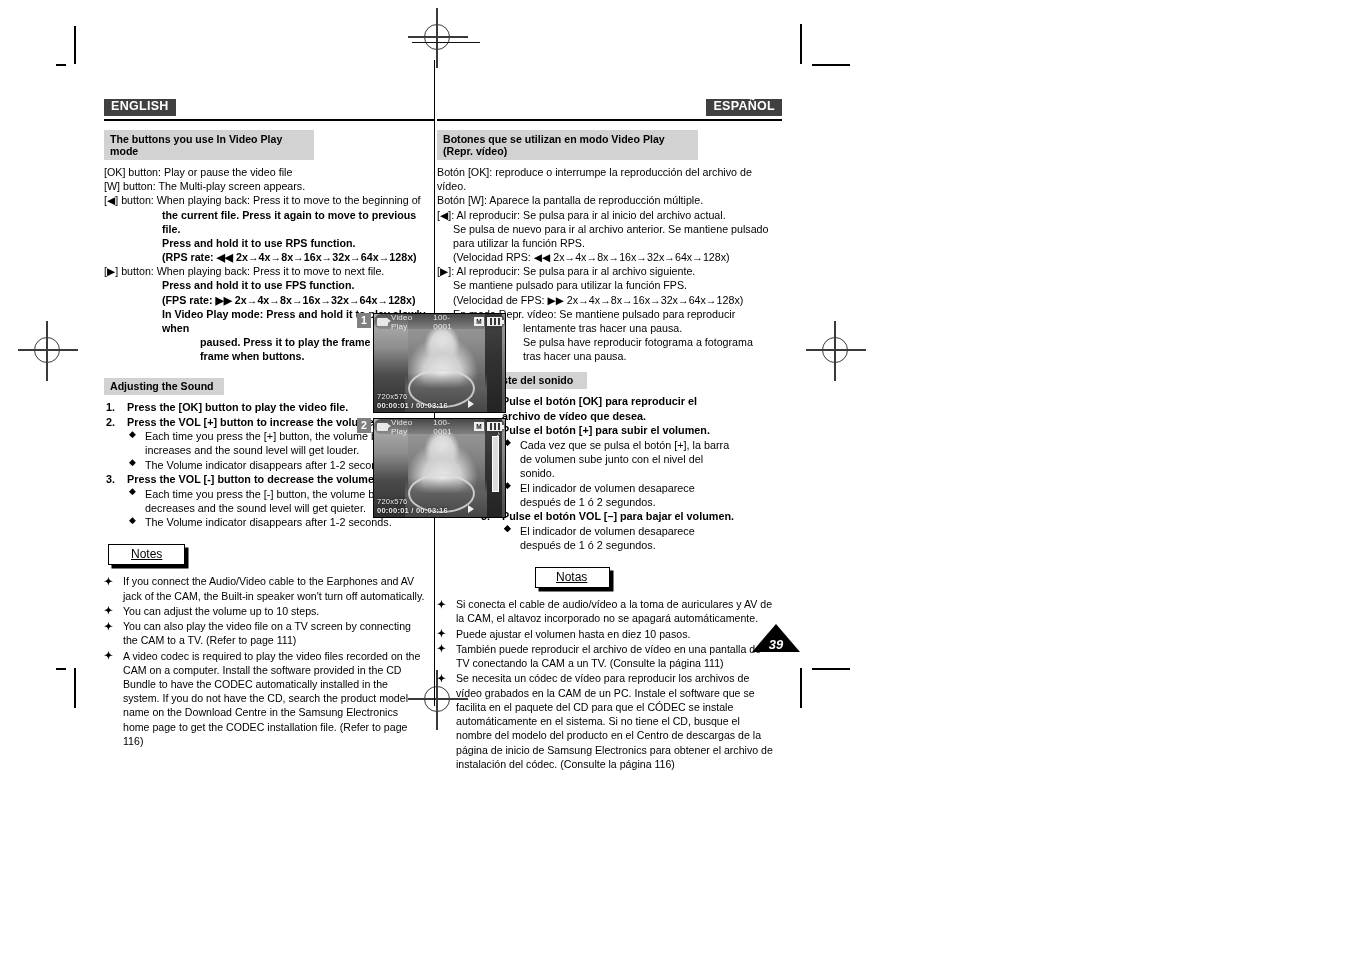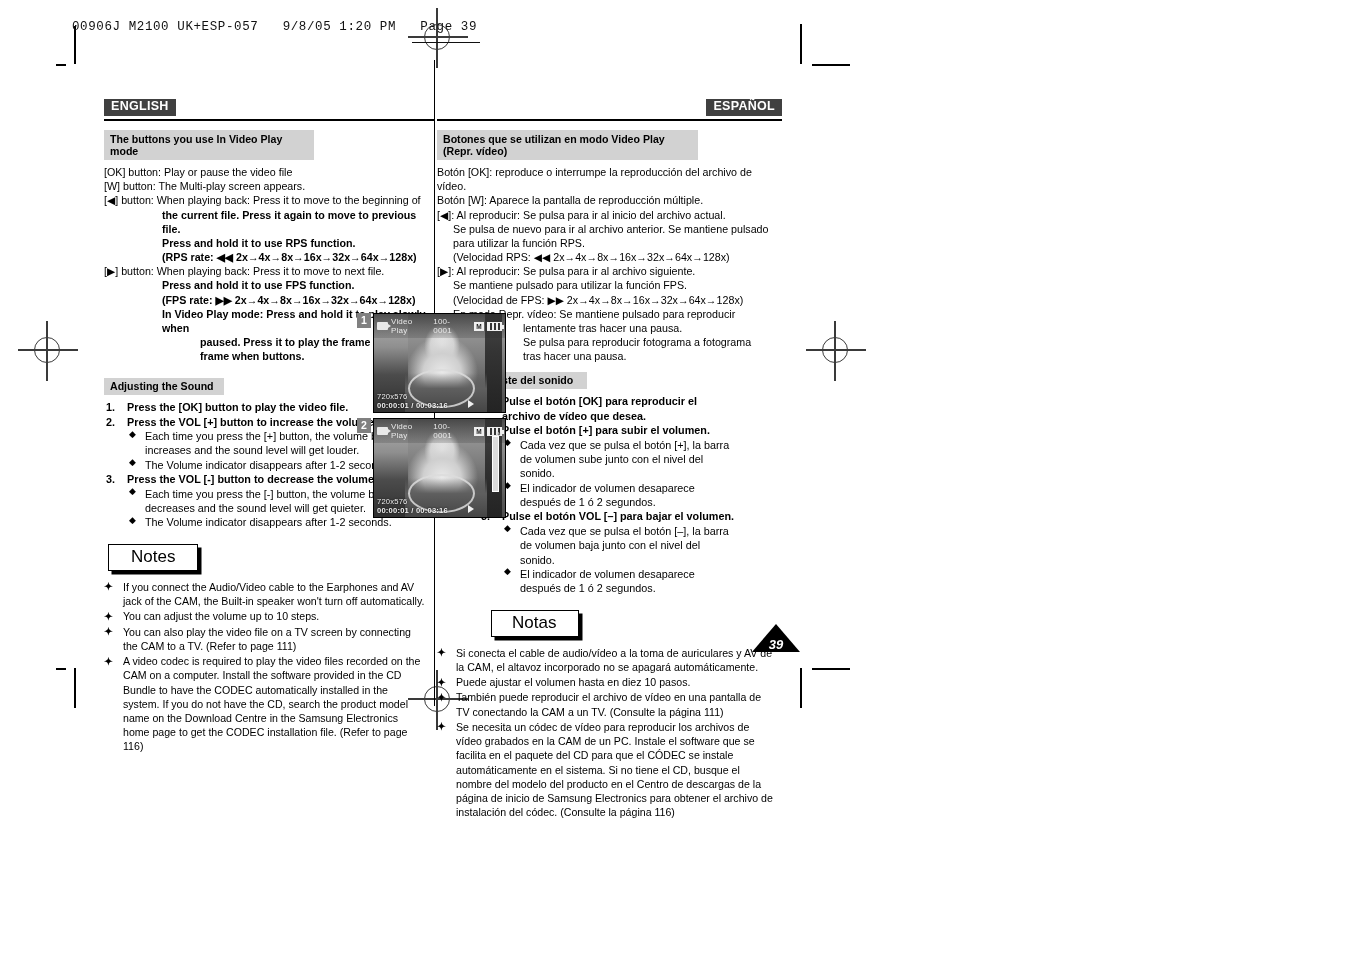--- a/index.html
+++ b/index.html
@@ -142,24 +142,25 @@
     font-size: 9px;
   }
 
   
   .notes-box {
     position: relative;
     display: inline-block;
     border: 1.4px solid #000;
     background: #fff;
     padding: 3px 22px 3.5px 22px;
-    font-size: 17px;
+    font-size: 12px;
     line-height: 1.1;
     box-shadow: 3.5px 3.5px 0 #000;
     margin: 14px 0 9px 4px;
+    text-decoration: underline;
   }
 
   ul.notes-list {
     margin: 0; padding: 0; list-style: none;
     font-size: 10.6px; line-height: 1.345;
   }
   ul.notes-list > li {
     position: relative;
     padding-left: 19px;
     margin-bottom: 1px;
@@ -233,30 +234,31 @@
     left: 26%; bottom: 4%;
     width: 48%; height: 36%;
     border: 2.2px solid #dcdcdc;
     border-radius: 50%;
     opacity: .85;
   }
 
   .osd-top {
     position: absolute;
     left: 0; right: 0; top: 0;
-    height: 24px;
+    height: 15px;
     display: flex;
     align-items: center;
     gap: 3px;
     padding: 0 3px;
     box-sizing: border-box;
     background: linear-gradient(to bottom, rgba(40,40,40,.72), rgba(40,40,40,.18));
     color: #e8e8e8;
     font-size: 8px;
     letter-spacing: 0.2px;
+    border-radius: 7px;
   }
   .osd-top .spacer { flex: 1; }
   .osd-cam {
     width: 11px; height: 8px;
     background: #e8e8e8;
     position: relative;
     border-radius: 1px;
     flex: none;
   }
   .osd-cam::after {
@@ -388,21 +390,20 @@
   <div class="crop-mark" style="left:812px;top:668px;width:38px;height:1.6px;"></div>
 
   <div class="reg-mark" style="left:424px;top:24px;"></div>
   <div class="reg-mark" style="left:34px;top:337px;"></div>
   <div class="reg-mark" style="left:822px;top:337px;"></div>
   <div class="reg-mark" style="left:424px;top:686px;"></div>
 
   <div class="col-rule"></div>
   <div class="col-rule-low"></div>
 
-  <div class="slug">00906J M2100 UK+ESP-057   9/8/05 1:20 PM   Page 39</div>
   <div class="slug-rule" style="left:412px;top:42px;width:62px;"></div>
   <div class="slug-rule" style="left:452px;top:42px;width:28px;"></div>
 
   <div class="col col-en">
 
     <div>
       <span class="lang-tag">ENGLISH</span>
     </div>
 
     <hr class="title-rule">
@@ -466,40 +467,40 @@
         <div class="ln">Botón [W]: Aparece la pantalla de reproducción múltiple.</div>
         <div class="ln">[◀]: Al reproducir: Se pulsa para ir al inicio del archivo actual.</div>
         <div class="ln ind1es">Se pulsa de nuevo para ir al archivo anterior. Se mantiene pulsado</div>
         <div class="ln ind1es">para utilizar la función RPS.</div>
         <div class="ln ind1es">(Velocidad RPS: ◀◀ 2x→4x→8x→16x→32x→64x→128x)</div>
         <div class="ln">[▶]: Al reproducir: Se pulsa para ir al archivo siguiente.</div>
         <div class="ln ind1es">Se mantiene pulsado para utilizar la función FPS.</div>
         <div class="ln ind1es">(Velocidad de FPS: ▶▶ 2x→4x→8x→16x→32x→64x→128x)</div>
         <div class="ln ind1es">En modo Repr. vídeo: Se mantiene pulsado para reproducir</div>
         <div class="ln ind2es">lentamente tras hacer una pausa.</div>
-        <div class="ln ind2es">Se pulsa para reproducir fotograma a fotograma</div>
+        <div class="ln ind2es">Se pulsa have reproducir fotograma a fotograma</div>
         <div class="ln ind2es">tras hacer una pausa.</div>
       </div>
 
     <div class="sound-wrap es" style="margin-left:42px;">
       <span class="section-bar w-sound-es">Ajuste del sonido</span>
       <ol class="steps" id="es-steps" style="width:255px;">
           <li><span class="num">1.</span><span>Pulse el botón [OK] para reproducir el archivo de vídeo que desea.</span></li>
           <li><span class="num">2.</span><span>Pulse el botón [+] para subir el volumen.</span><ul class="subs">
               <li><span class="dia">◆</span><span>Cada vez que se pulsa el botón [+], la barra de volumen sube junto con el nivel del sonido.</span></li>
               <li><span class="dia">◆</span><span>El indicador de volumen desaparece después de 1 ó 2 segundos.</span></li>
             </ul></li>
           <li><span class="num">3.</span><span>Pulse el botón VOL [–] para bajar el volumen.</span><ul class="subs">
-              <li><span class="dia">◆</span><span>Cada vez que se pulsa el botón [–], la barra de volumen baja junto con el nivel del sonido.</span></li>
+              <li><span class="dia">◆</span></li>
               <li><span class="dia">◆</span><span>El indicador de volumen desaparece después de 1 ó 2 segundos.</span></li>
             </ul></li>
         </ol>
     </div>
 
-    <div class="notes-box" style="margin-left:54px;padding-left:20px;">
+    <div class="notes-box" style="margin-left:98px;padding-left:20px;">
       <span>Notas</span>
     </div>
 
     <ul class="notes-list notes-es" id="es-notes">
         <li><span class="cross">✦</span><span>Si conecta el cable de audio/vídeo a la toma de auriculares y AV de la CAM, el altavoz incorporado no se apagará automáticamente.</span></li>
         <li><span class="cross">✦</span><span>Puede ajustar el volumen hasta en diez 10 pasos.</span></li>
         <li><span class="cross">✦</span><span>También puede reproducir el archivo de vídeo en una pantalla de TV conectando la CAM a un TV. (Consulte la página 111)</span></li>
         <li><span class="cross">✦</span><span>Se necesita un códec de vídeo para reproducir los archivos de vídeo grabados en la CAM de un PC. Instale el software que se facilita en el paquete del CD para que el CÓDEC se instale automáticamente en el sistema. Si no tiene el CD, busque el nombre del modelo del producto en el Centro de descargas de la página de inicio de Samsung Electronics para obtener el archivo de instalación del códec. (Consulte la página 116)</span></li>
       </ul>
   </div>

